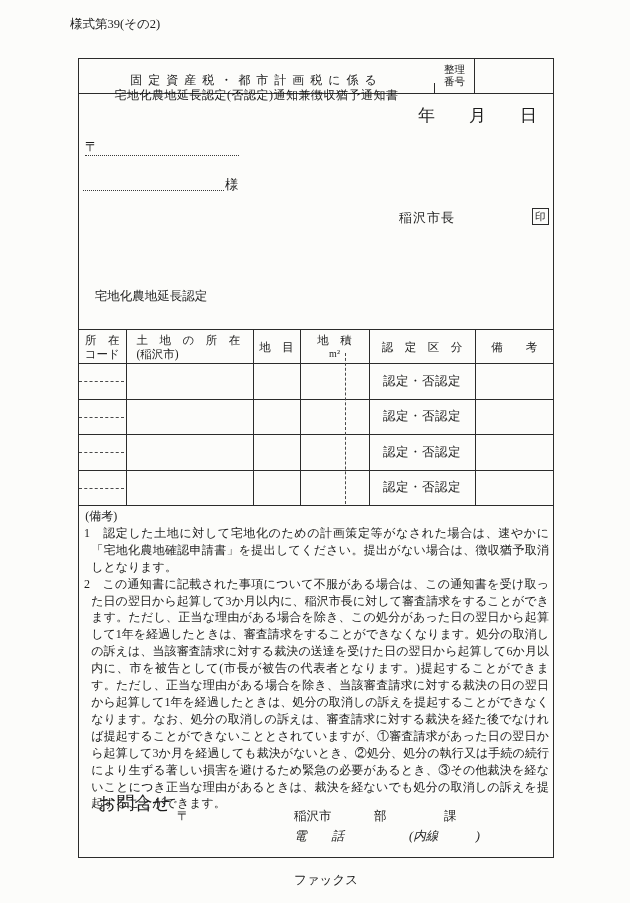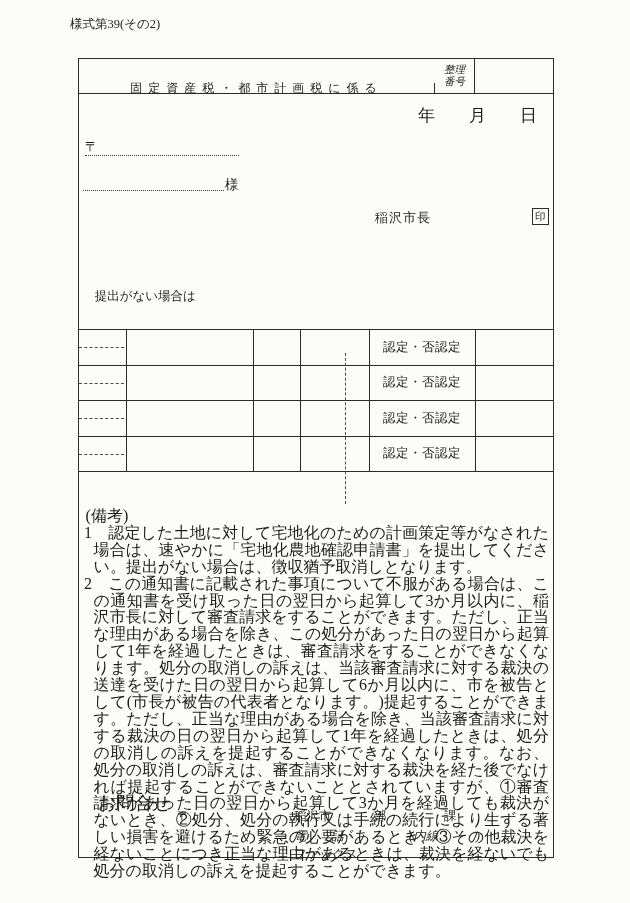--- a/index.html
+++ b/index.html
@@ -19,32 +19,32 @@
   }
 
   
   .title-row { position:absolute; top:0; left:0; right:0; height:35px;
     border-bottom:1px solid #2b2b2b; display:flex; }
   .title-cell { width:356px; border-right:1px solid #2b2b2b;
     display:flex; flex-direction:column; justify-content:center; align-items:center;margin-top:24px; }
   .title-l1 { font-size:12px; letter-spacing:6px; line-height:15px; white-space:nowrap; }
   .title-l2 { font-size:12px; letter-spacing:0.5px; line-height:15px; white-space:nowrap; }
   .ref-label-cell { width:40px; border-right:1px solid #2b2b2b;
-    display:flex; flex-direction:column; justify-content:center; align-items:center;font-style:italic; }
+    display:flex; flex-direction:column; justify-content:center; align-items:center; }
   .ref-label-cell div { font-size:10.5px; line-height:12px; }
   .ref-value-cell { flex:1; font-size:12px; text-align:center; line-height:33px; }
 
   .date-line { top:45px; right:16px; font-size:17px; white-space:pre; }
 
   .postal-mark { left:6px; top:79px; font-size:13px; }
   .dotted-line { border-bottom:1.2px dotted #3a3a3a; height:0; }
   .dotted1 { left:6px; top:96px; width:154px; }
   .dotted2 { left:4px; top:131px; width:141px; }
   .addressee-suffix { left:146px; top:117px; font-size:13.5px; }
-  .sender { left:296px; top:150px; font-size:13px; letter-spacing:1px; }
+  .sender { left:320px; top:150px; font-size:13px; letter-spacing:1px; }
   .seal { left:453px; top:149px; font-size:10.5px; border:1px solid #2b2b2b;
     padding:1px 2px; line-height:13px; }
 
   .intro { left:5px; top:174px; width:465px; font-size:12.5px; line-height:18px;
     text-align:justify; text-indent:0.85em; }
   .grace-intro { left:5px; top:229px; font-size:12.5px; text-indent:0.85em; }
   .grace-range { left:5px; top:247px; font-size:12.5px; white-space:pre; }
 
   
   .tbl-wrap { position:absolute; top:270px; left:0; width:474px; height:176px; }
@@ -58,76 +58,94 @@
   .hdr-loc { text-align:left; padding-left:10px; }
   .row-cell { height:35.5px; }
   .cell-code { position:relative; }
   .cell-code .code-dash { position:absolute; left:0; right:2px; top:50%;
     border-top:1px dashed #4a4a4a; }
   .cell-decision { text-align:center; font-size:12.5px; letter-spacing:0.5px;font-family:Liberation Mono, monospace; }
   .area-dash { position:absolute; left:266px; top:24px; bottom:1px;
     border-left:1px dashed #4a4a4a; width:0; }
 
   
-  .notes { left:5px; top:449px; width:465px; font-size:16px; line-height:16.9px;
+  .notes { left:5px; top:449px; width:465px; font-size:12px; line-height:16.9px;
     text-align:justify; }
   .note-heading { text-indent:0.1em; }
   .note-item { padding-left:0.6em; text-indent:-0.6em; }
 
   .contact-heading { left:19px; top:732px; font-size:18px; }
   .c-row1 { top:749px; } .c-row2 { top:769px;font-style:italic; } .c-row3 { top:787px; }
   .c-txt { font-size:12.5px; white-space:pre; }
   .cx-postal { left:98px; } .cx-city { left:215px; } .cx-dept { left:295px; }
   .cx-sect { left:365px; } .cx-tel { left:215px; } .cx-ext { left:330px; }
-  .cx-fax { left:215px; }
+  .cx-fax { left:215px;margin-top:26px; }
 
   .footer-note { left:86px; top:864px; font-size:12.5px; }
 </style>
 </head>
 <body>
 
 <div class="sheet">
 
   <div class="abs style-number">様式第39(その2)</div>
 
   <div class="outer">
 
     <div class="title-row">
       <div class="title-cell">
         <div class="title-l1">固定資産税・都市計画税に係る</div>
+        <div class="title-l2">宅地化農地延長認定(否認定)通知兼徴収猶予通知書</div>
       </div>
       <div class="ref-label-cell">
         <div>整理</div>
         <div>番号</div>
       </div>
       <div class="ref-value-cell"></div>
     </div>
 
     <div class="abs date-line">年　　月　　日</div>
 
     <span class="abs postal-mark">〒</span>
     <div class="abs dotted-line dotted1"></div>
     <div class="abs dotted-line dotted2"></div>
     <span class="abs addressee-suffix">様</span>
     <span class="abs sender">稲沢市長</span>
     <span class="abs seal">印</span>
 
-    <div class="abs grace-intro">提出がない場合は</div>
+    <div class="abs grace-intro">宅地化農地延長認定</div>
 
     <div class="tbl-wrap">
       <table>
         <colgroup>
           <col style="width:47px">
             <col style="width:127px">
             <col style="width:47px">
           <col style="width:69px">
             <col style="width:106px">
             <col style="width:78px">
         </colgroup>
         <tbody>
+            <tr>
+          <th class="hdr">
+            <div>所　在</div>
+            <div>コード</div>
+          </th>
+          <th class="hdr hdr-loc">
+            <div>土　地　の　所　在</div>
+            <div>(稲沢市)</div>
+          </th>
+          <th class="hdr">地　目</th>
+          <th class="hdr">
+            <div>地　積</div>
+            <div class="sub">m²</div>
+          </th>
+          <th class="hdr">認　定　区　分</th>
+          <th class="hdr">備　　考</th>
+        </tr>
         <tr>
           <td class="row-cell cell-code">
                 <span class="code-dash"></span>
               </td>
           <td class="row-cell"></td>
           <td class="row-cell"></td>
           <td class="row-cell"></td>
           <td class="row-cell cell-decision">認定・否認定</td>
           <td class="row-cell"></td>
         </tr>

